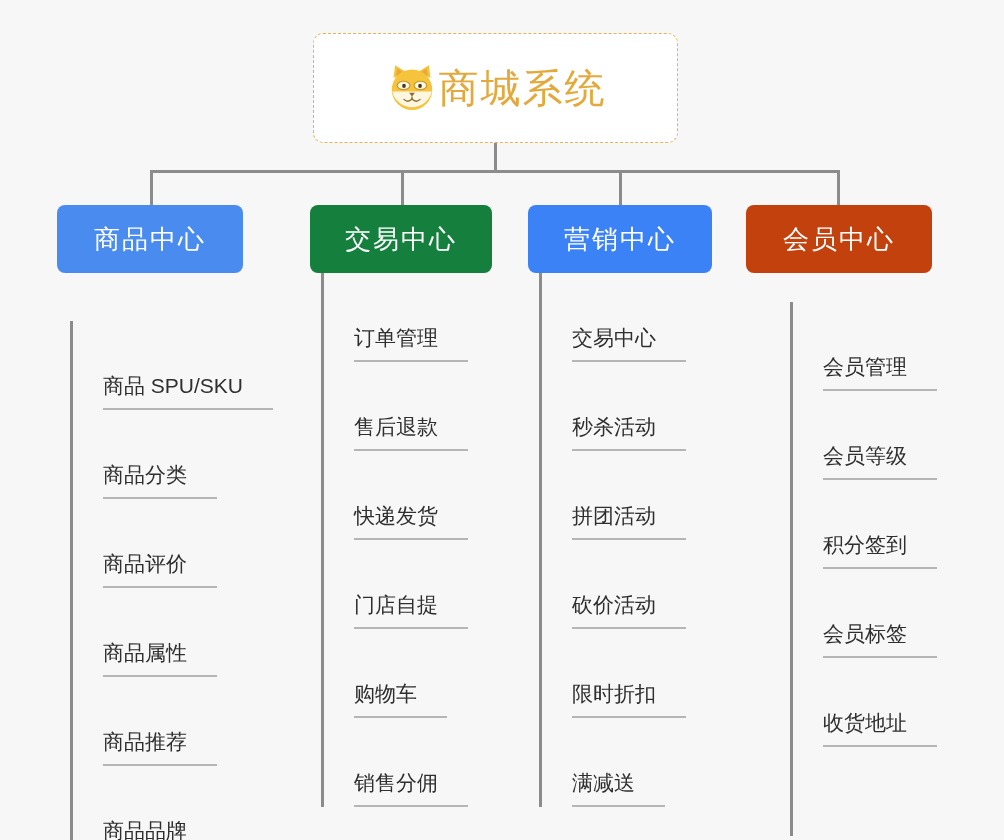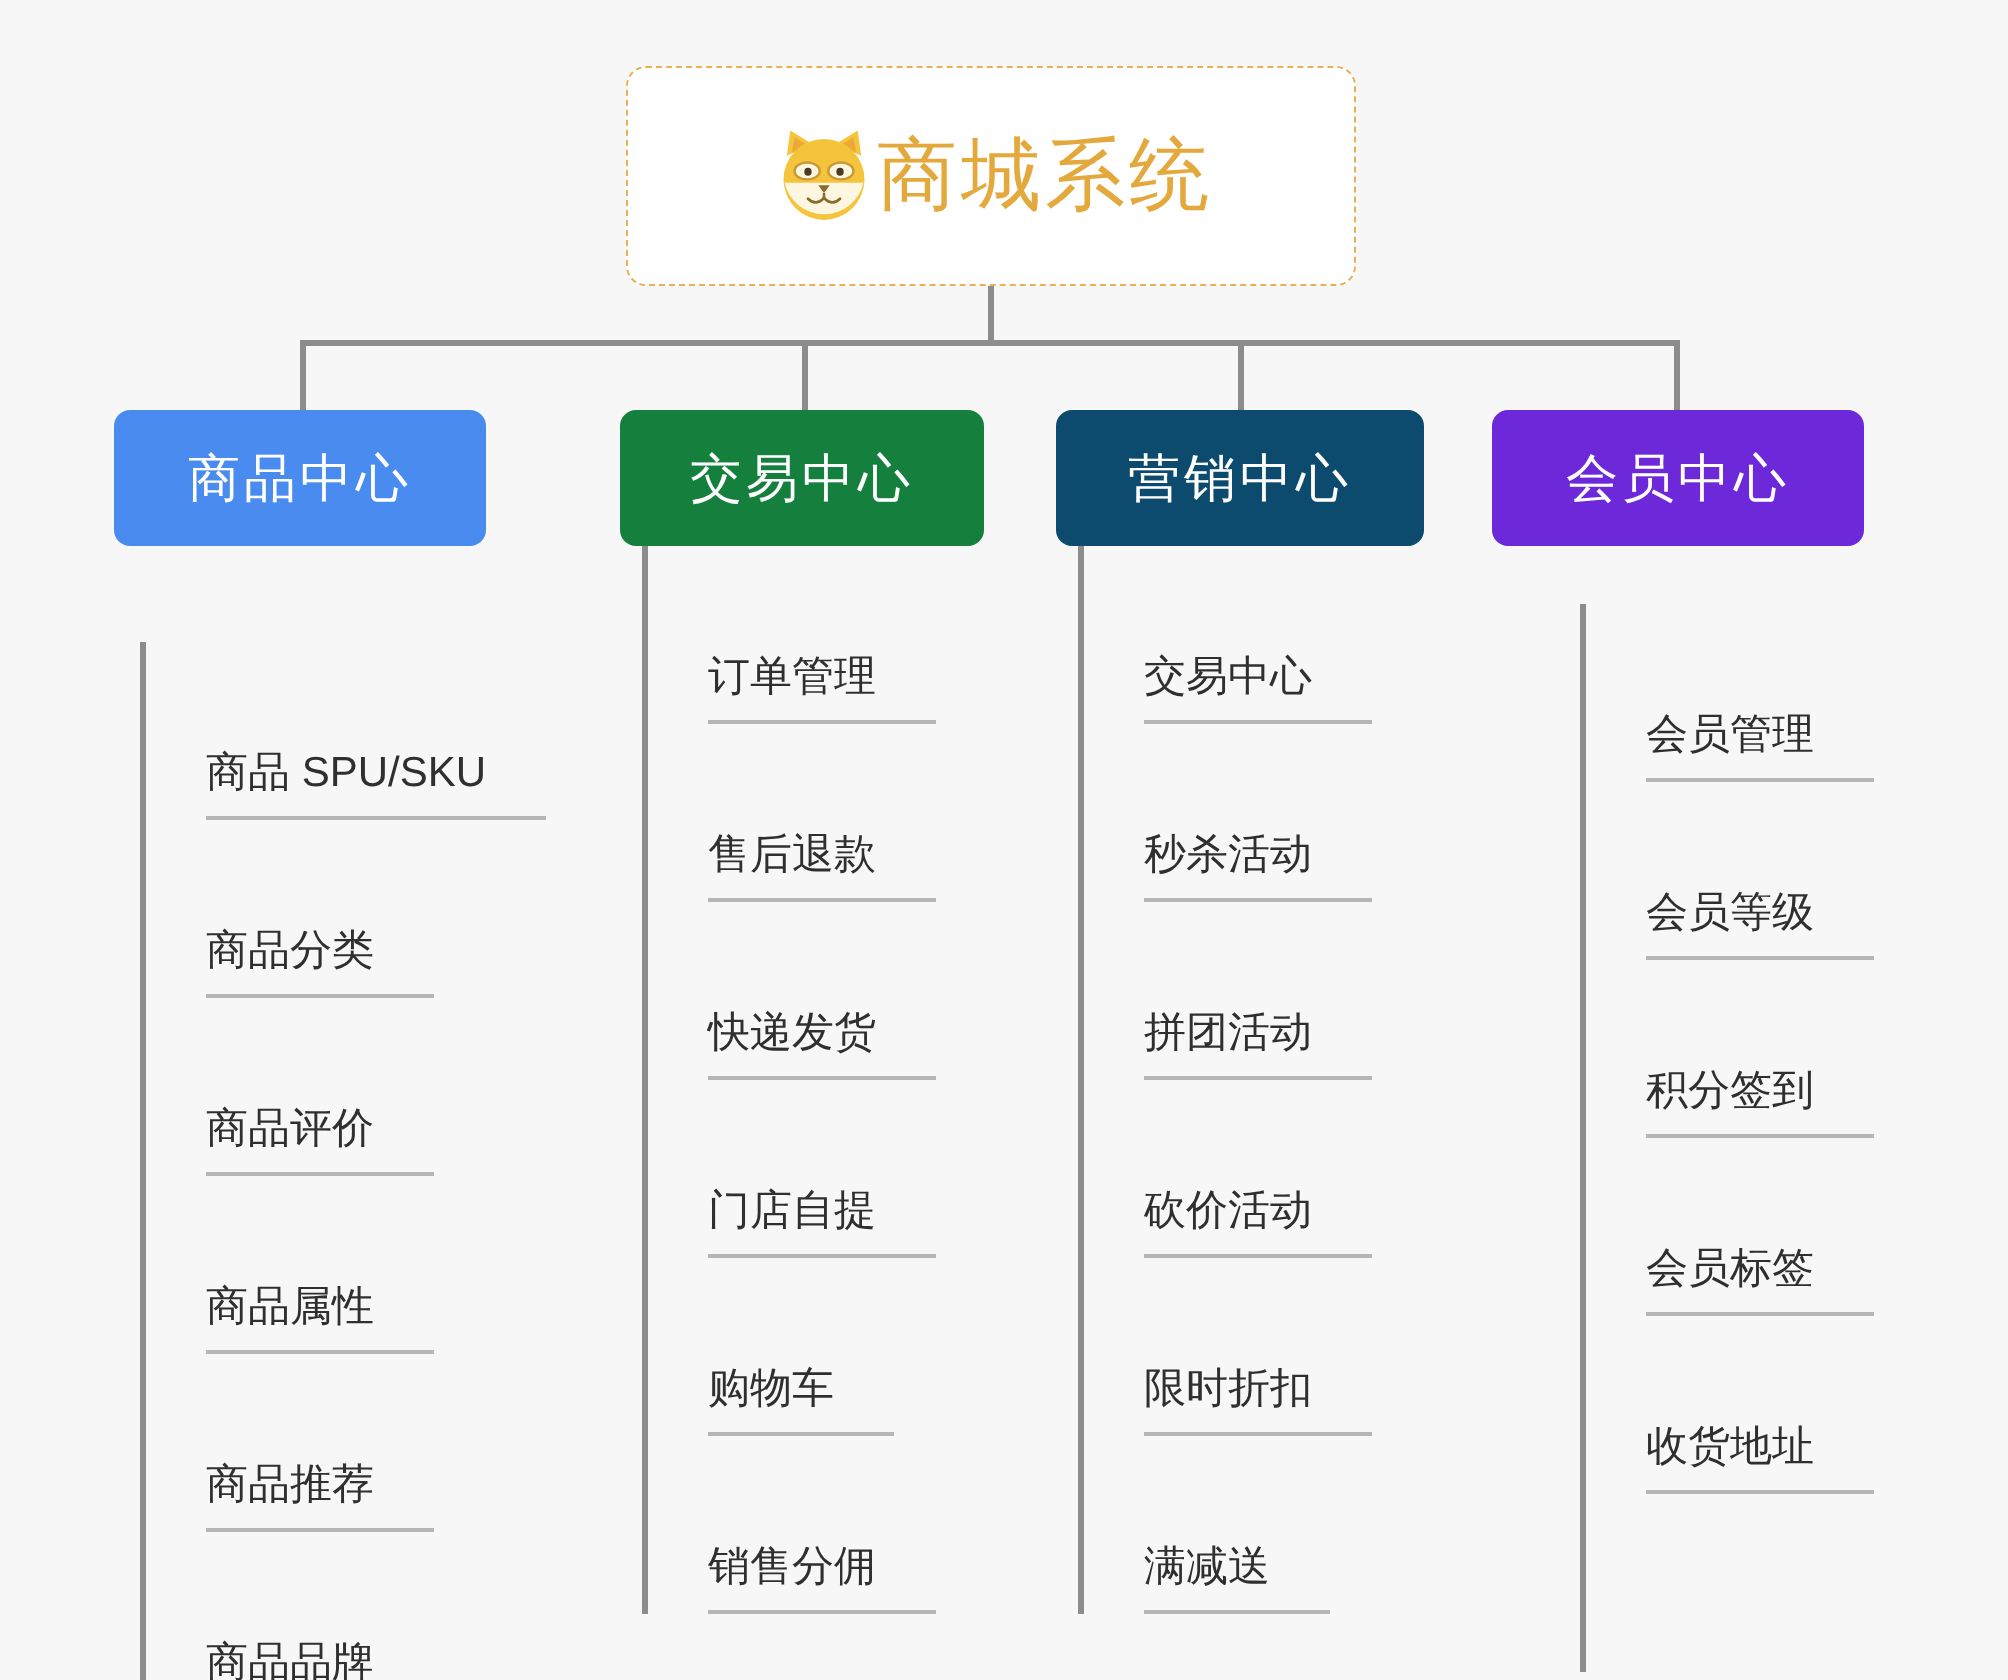--- a/index.html
+++ b/index.html
@@ -198,21 +198,21 @@
           <span class="leaf-text">门店自提</span>
         </div>
         <div class="leaf-item">
           <span class="leaf-text">购物车</span>
         </div>
         <div class="leaf-item">
           <span class="leaf-text">销售分佣</span>
         </div>
       </div>
       <div class="conn conn-drop" style="left: 619px; background: rgb(140, 140, 140);"></div>
-      <div class="cat-box" style="left: 528px; width: 184px; background: #0c4a6e;">
+      <div class="cat-box" style="left: 528px; width: 184px; background: #3b82f6;">
         <div class="cat-label">营销中心</div>
       </div>
       <div class="leaf-col" style="left: 539px;">
         <div class="leaf-trunk" style="height: 534px; background: rgb(140, 140, 140);"></div>
         <div class="leaf-item">
           <span class="leaf-text">交易中心</span>
         </div>
         <div class="leaf-item">
           <span class="leaf-text">秒杀活动</span>
         </div>
@@ -223,21 +223,21 @@
           <span class="leaf-text">砍价活动</span>
         </div>
         <div class="leaf-item">
           <span class="leaf-text">限时折扣</span>
         </div>
         <div class="leaf-item">
           <span class="leaf-text">满减送</span>
         </div>
       </div>
       <div class="conn conn-drop" style="left: 837px; background: rgb(140, 140, 140);"></div>
-      <div class="cat-box" style="left: 746px; width: 186px; background: #6d28d9;">
+      <div class="cat-box" style="left: 746px; width: 186px; background: #c2410c;">
         <div class="cat-label">会员中心</div>
       </div>
       <div class="leaf-col" style="left: 790px; margin-top: 29px;">
         <div class="leaf-trunk" style="height: 534px; background: rgb(140, 140, 140);"></div>
         <div class="leaf-item">
           <span class="leaf-text">会员管理</span>
         </div>
         <div class="leaf-item">
           <span class="leaf-text">会员等级</span>
         </div>

